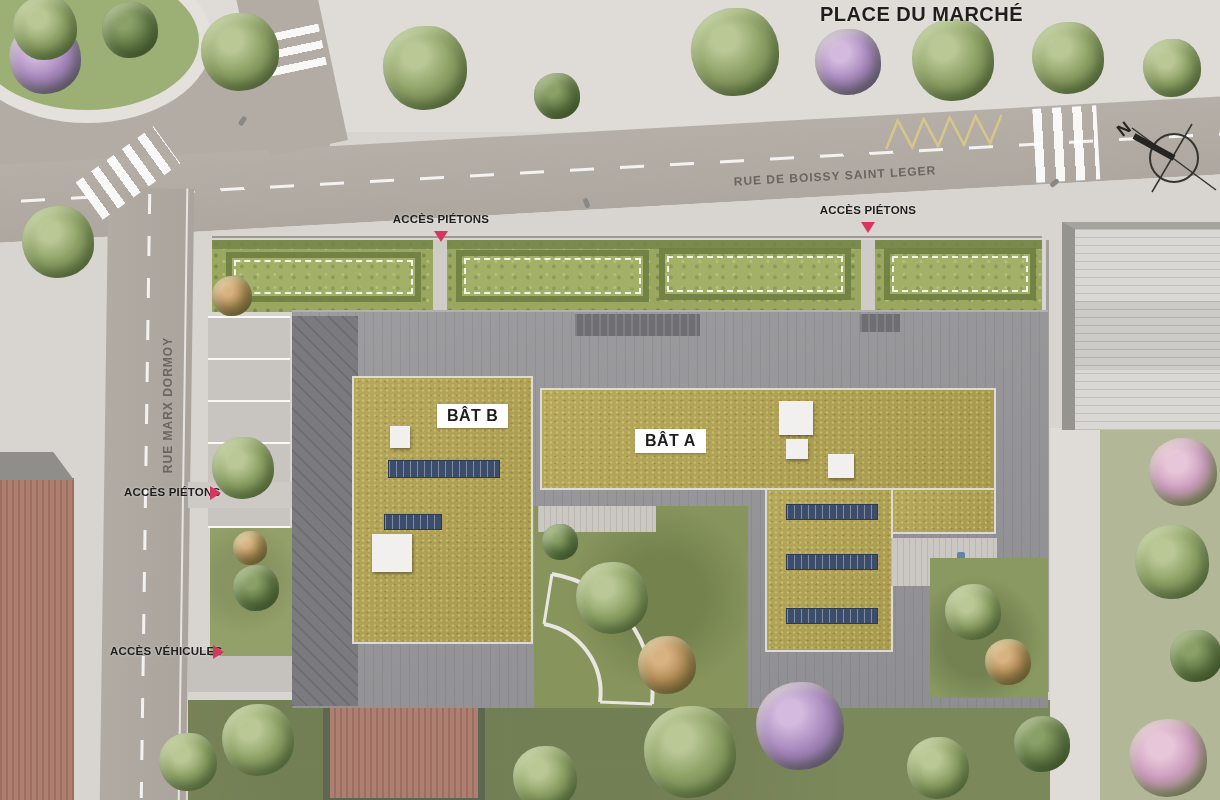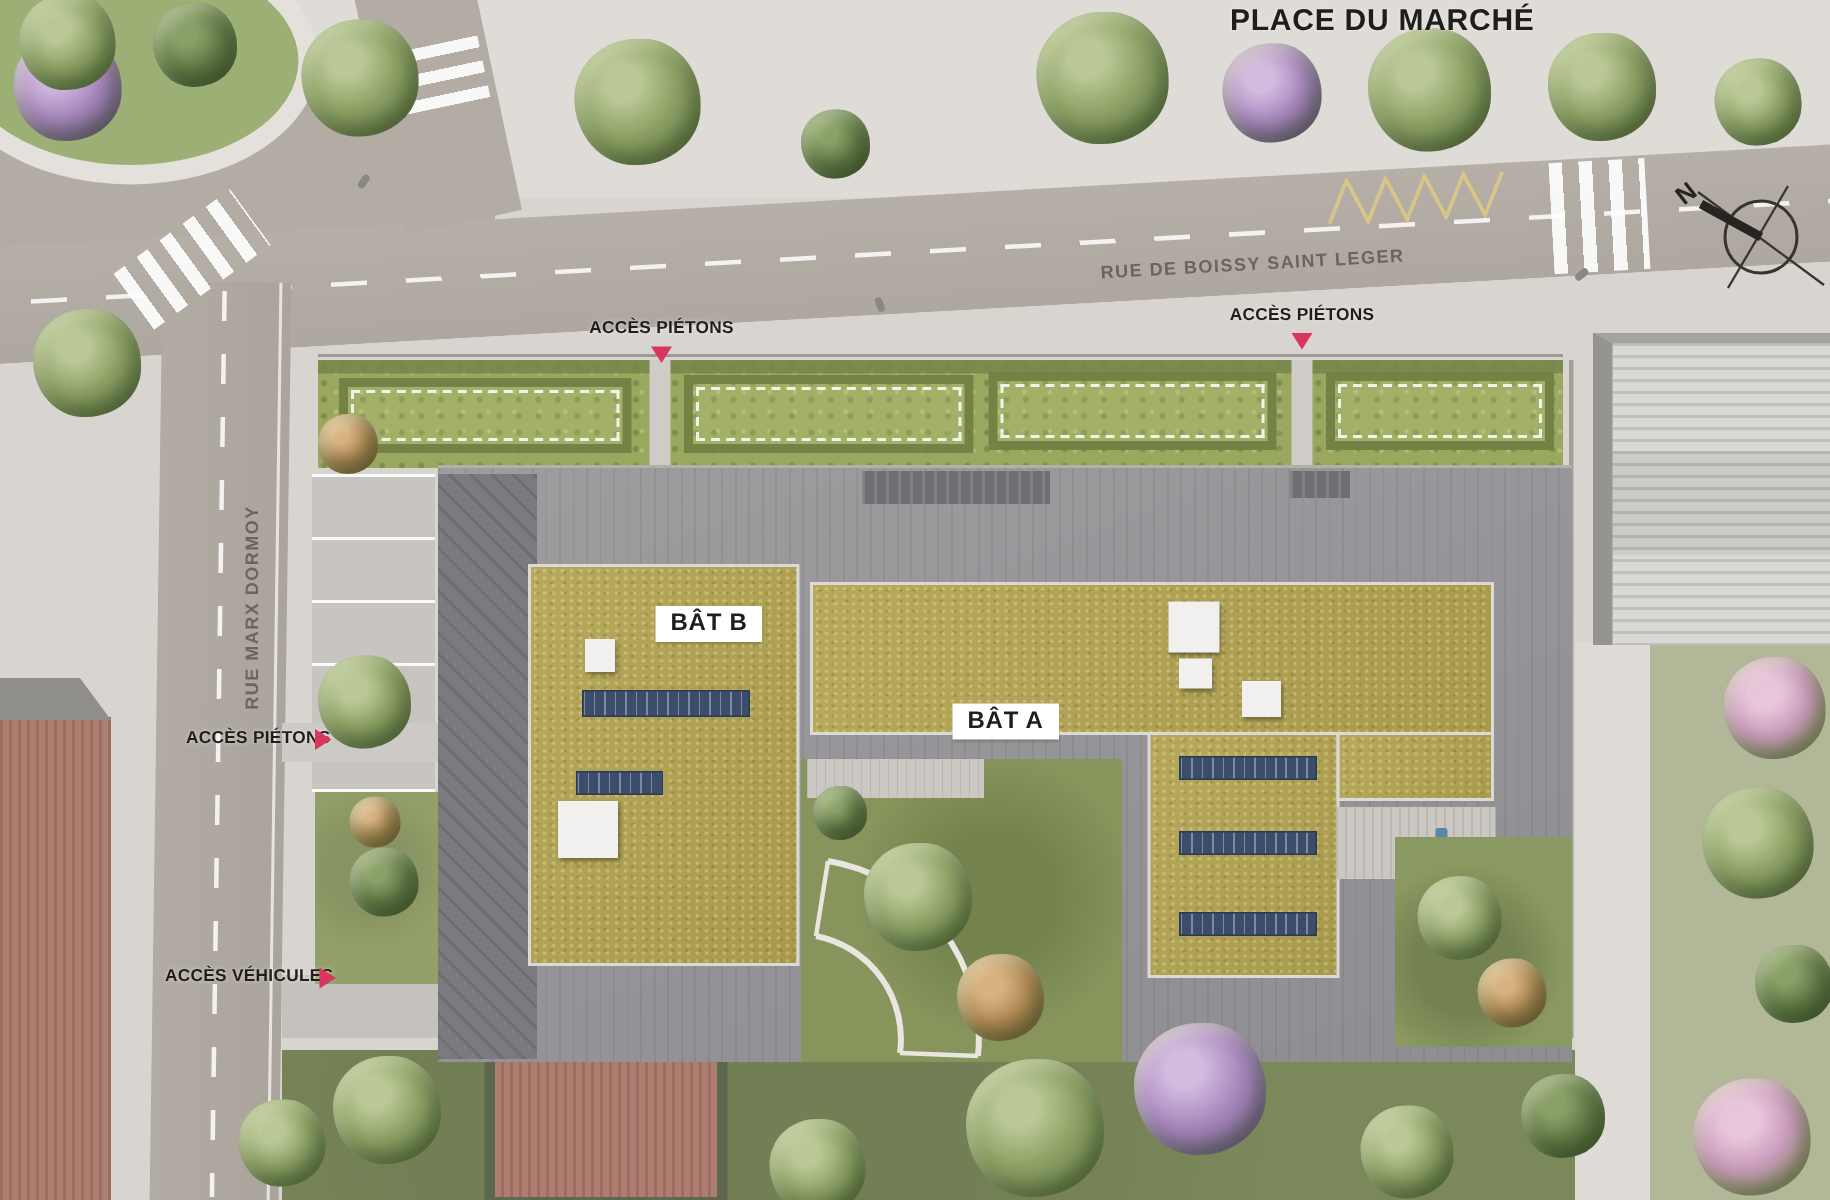--- a/index.html
+++ b/index.html
@@ -280,21 +280,21 @@
   <div class="lbl lbl-access" style="left:868px;top:204px;transform:translateX(-50%);">ACCÈS PIÉTONS</div>
   <div class="tri tri-down" style="left:861px;top:222px;"></div>
 
   <div class="lbl lbl-access" style="left:124px;top:486px;">ACCÈS PIÉTONS</div>
   <div class="tri tri-right" style="left:210px;top:486px;"></div>
 
   <div class="lbl lbl-access" style="left:110px;top:645px;">ACCÈS VÉHICULES</div>
   <div class="tri tri-right" style="left:213px;top:645px;"></div>
 
   <div class="lbl lbl-bat" style="left:437px;top:404px;">BÂT B</div>
-  <div class="lbl lbl-bat" style="left:635px;top:429px;margin-top:40px;">BÂT A</div>
+  <div class="lbl lbl-bat" style="left:635px;top:429px;">BÂT A</div>
 
   <svg class="abs" style="left:1108px;top:108px;" width="128" height="104" viewBox="0 0 128 104">
     <circle cx="66" cy="50" r="24" fill="none" stroke="#35342f" stroke-width="2"></circle>
     <line x1="24" y1="20" x2="108" y2="82" stroke="#35342f" stroke-width="1.5"></line>
     <line x1="84" y1="16" x2="44" y2="84" stroke="#35342f" stroke-width="1.5"></line>
     <line x1="66" y1="50" x2="26" y2="28" stroke="#262521" stroke-width="6"></line>
     <text x="8" y="26" transform="rotate(-38 16 18)" font-size="17" font-weight="bold" fill="#262521">N</text>
   </svg>
 
 </div>

